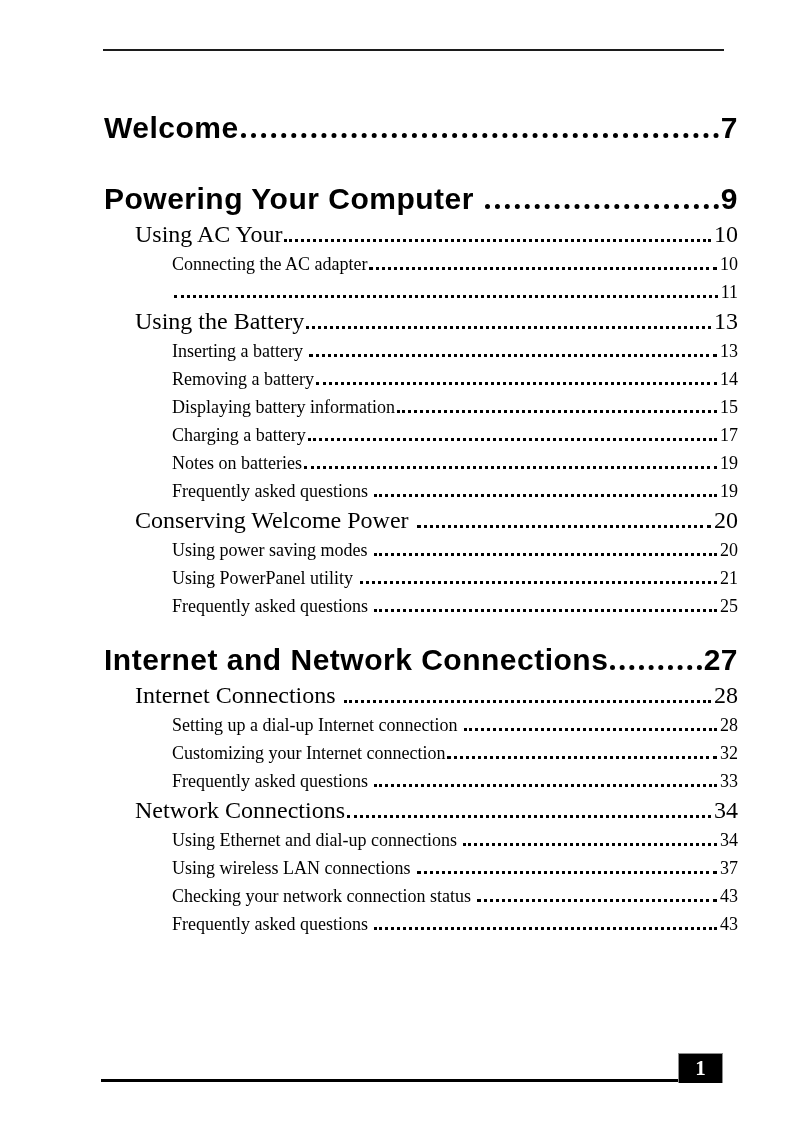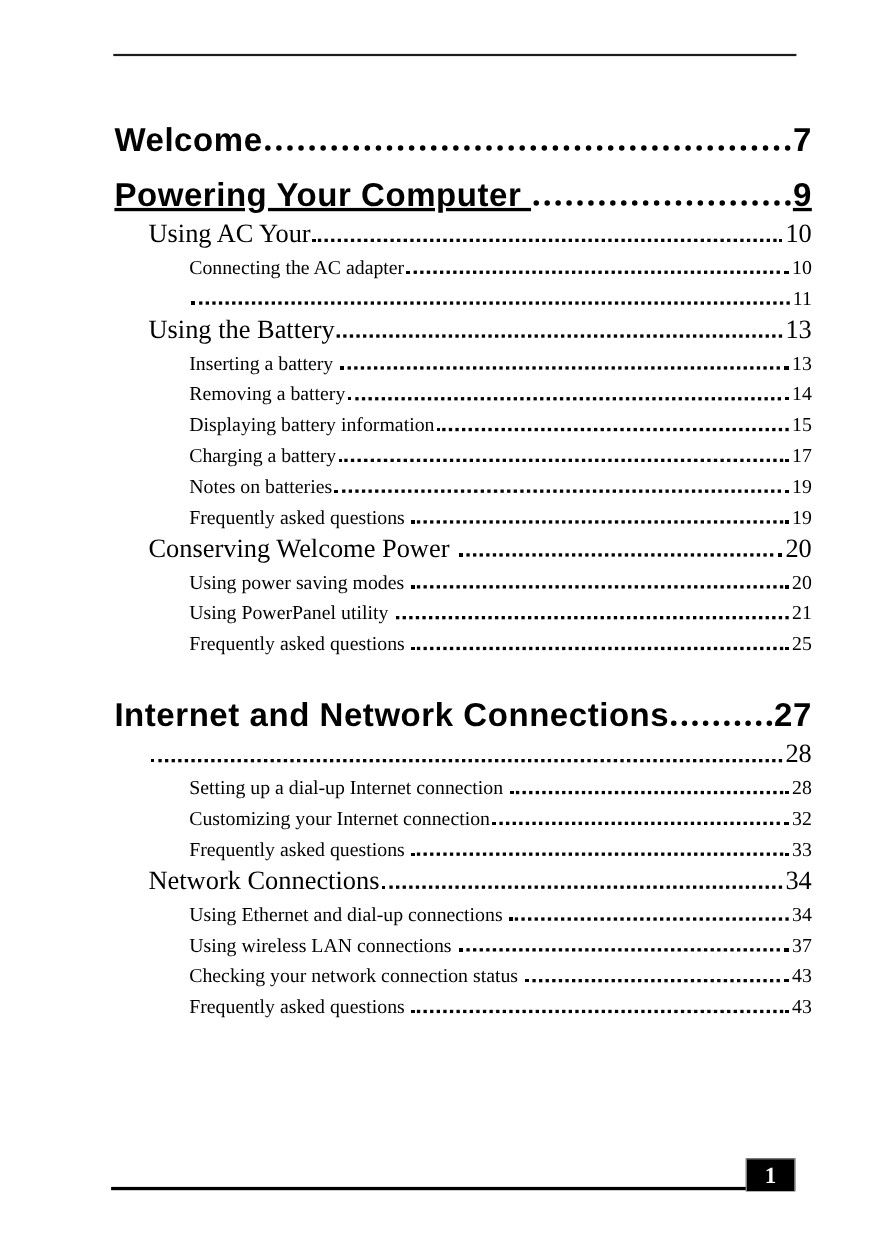--- a/index.html
+++ b/index.html
@@ -46,22 +46,22 @@
   }
   .l1 {
     font-family: "Liberation Sans", sans-serif;
     font-weight: 700;
     font-size: 30px;
     line-height: 35px;
     letter-spacing: 0.5px;
     margin-bottom: 3px;
   }
   .l1 .dots { border-bottom-width: 5px; margin: 0 2px; }
-  .gap-large { margin-top: 15px; text-decoration: underline; }
-  .gap-med   { margin-top: 34px; text-align: right; }
+  .gap-large { margin-top: 36px; }
+  .gap-med   { margin-top: 22px; text-align: right; }
   .l2 {
     font-size: 24px;
     line-height: 31px;
     padding-left: 31px;
   }
   .l3 {
     font-size: 18px;
     line-height: 28px;
     padding-left: 68px;
   }
@@ -189,20 +189,21 @@
       <span class="pg">25</span>
     </div>
 
     <div class="row l1 gap-med">
       <span class="label">Internet and Network Connections</span>
       <span class="dots"></span>
       <span class="pg">27</span>
     </div>
 
     <div class="row l2">
+      <span class="label">Internet Connections </span>
       <span class="dots"></span>
       <span class="pg">28</span>
     </div>
 
     <div class="row l3">
       <span class="label">Setting up a dial-up Internet connection </span>
       <span class="dots"></span>
       <span class="pg">28</span>
     </div>
 

